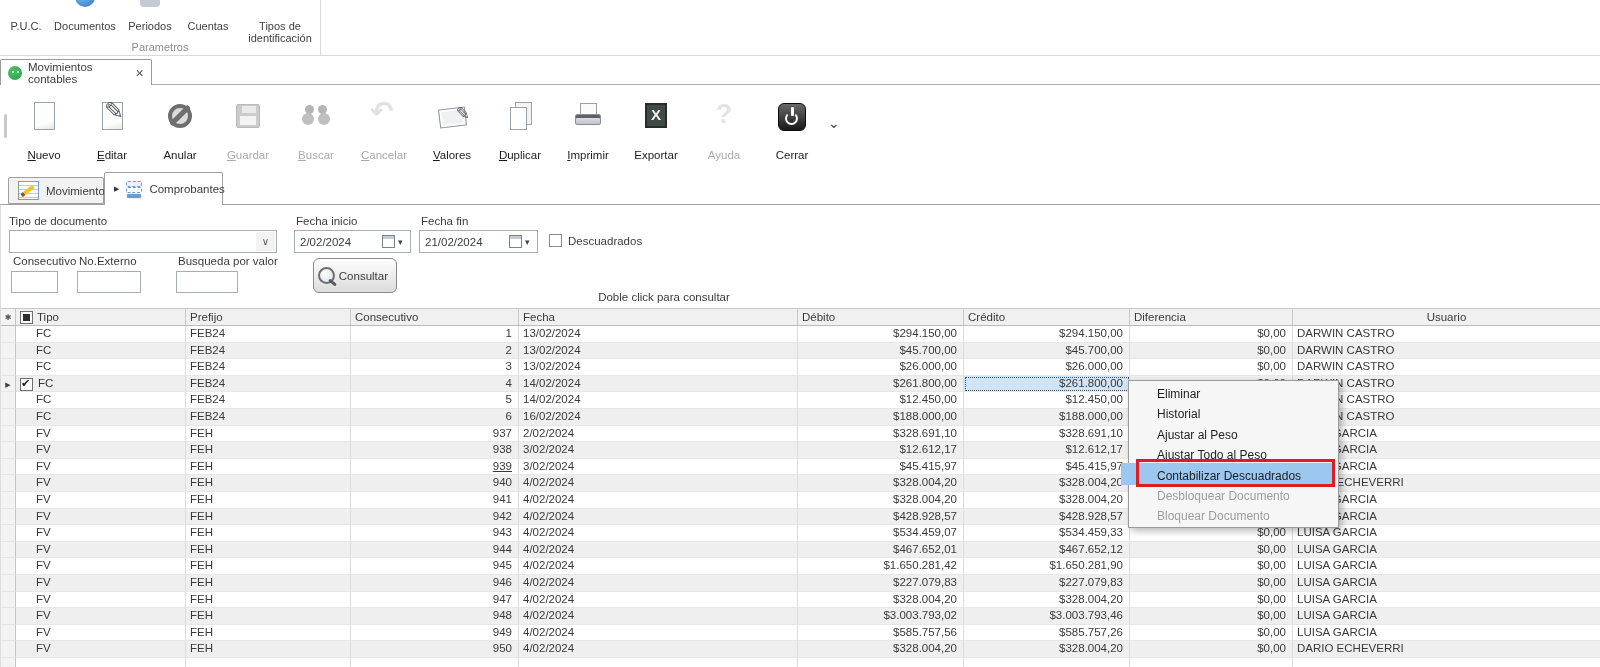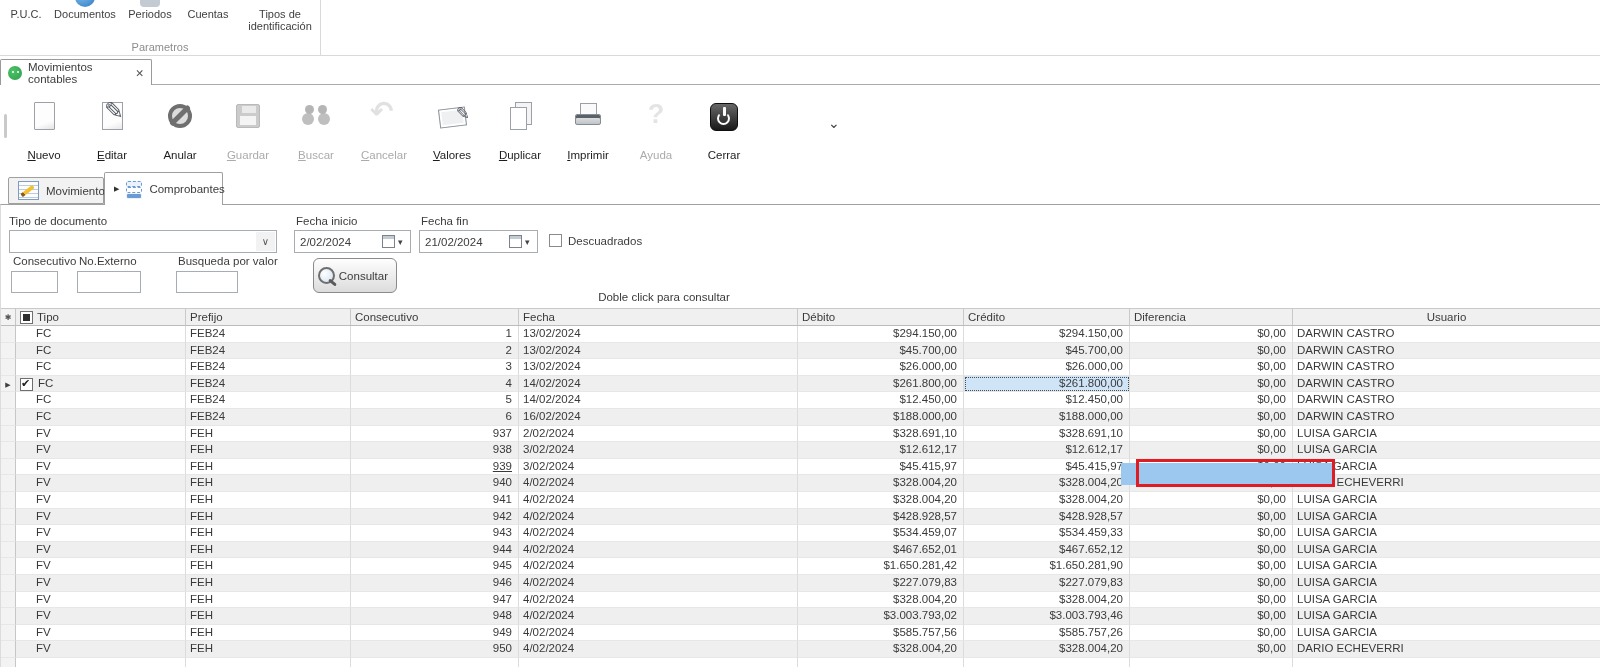--- a/index.html
+++ b/index.html
@@ -3,21 +3,21 @@
 <meta charset="utf-8">
 <title>Movimientos contables</title>
 <style>
   html,body{margin:0;padding:0;width:1600px;height:667px;overflow:hidden;background:#fff;}
   .screen{position:relative;width:1600px;height:667px;overflow:hidden;background:#fff;
           font-family:"Liberation Sans","DejaVu Sans",sans-serif;color:#3c3c3c;}
   
   .ribbon{position:absolute;left:0;top:0;width:1600px;height:56px;border-bottom:1px solid #d9d9d9;
           overflow:hidden;background:#fff;box-sizing:border-box;}
   #ribbon-items{position:absolute;left:3px;top:0;display:flex;}
-  .ritem{position:relative;padding-top:8px;text-align:center;font-size:11px;line-height:12px;color:#3f3f3f;}
+  .ritem{position:relative;padding-top:20px;text-align:center;font-size:11px;line-height:12px;color:#3f3f3f;}
   .ric{position:absolute;top:-13px;left:50%;transform:translateX(-50%);width:20px;height:20px;}
   .documents-icon{border-radius:50%;background:radial-gradient(circle at 35% 30%,#85c4f0,#2e78c2);}
   .periods-icon{background:#c4cad1;border-radius:4px;}
   .puc-gear-icon::before{content:"⚙";font-size:20px;color:#98a0a8;position:absolute;left:50%;top:-4px;transform:translateX(-50%);}
   .accounts-gear-icon::before{content:"⚙";font-size:20px;color:#4d5358;position:absolute;left:50%;top:-3px;transform:translateX(-50%);}
   .id-types-pen-icon{background:linear-gradient(90deg,#8a5a20 0 4px,#eda043 4px);width:17px;height:5px;
                      border-radius:2px;top:-9px;transform:translateX(-50%) rotate(38deg);}
   .ribbon-group{position:absolute;left:100px;top:41px;width:120px;text-align:center;font-size:11px;color:#8d8d8d;}
   .ribbon-sep{position:absolute;left:320px;top:0;width:1px;height:56px;background:#d9d9d9;}
   
@@ -211,20 +211,24 @@
           <span class="lbl"><u>V</u>alores</span>
         </div>
         <div class="tbtn">
           <div class="ico duplicate-icon"></div>
           <span class="lbl"><u>D</u>uplicar</span>
         </div>
         <div class="tbtn">
           <div class="ico printer-icon"></div>
           <span class="lbl"><u>I</u>mprimir</span>
         </div>
+        <div class="tbtn">
+          <div class="ico excel-export-icon"></div>
+          <span class="lbl">Exportar</span>
+        </div>
         <div class="tbtn disabled">
           <div class="ico help-icon"></div>
           <span class="lbl">Ayuda</span>
         </div>
         <div class="tbtn">
           <div class="ico power-icon"></div>
           <span class="lbl">Cerrar</span>
         </div>
       </div>
     <div class="tb-overflow">⌄</div>
@@ -537,15 +541,24 @@
             <div class="gc right" style="width: 166px; flex: 0 0 auto;"></div>
             <div class="gc right" style="width: 166px; flex: 0 0 auto;"></div>
             <div class="gc right" style="width: 163px; flex: 0 0 auto;"></div>
             <div class="gc" style="width: 308px; flex: 0 0 auto;"></div>
           </div>
         </div>
     </div>
   </div>
 
   <div class="ctx-hl" style="background: rgb(156, 199, 238);"></div>
+  <div class="ctx" id="ctx-menu">
+      <div class="mi">Eliminar</div>
+      <div class="mi">Historial</div>
+      <div class="mi">Ajustar al Peso</div>
+      <div class="mi">Ajustar Todo al Peso</div>
+      <div class="mi hl">Contabilizar Descuadrados</div>
+      <div class="mi disabled">Desbloquear Documento</div>
+      <div class="mi disabled">Bloquear Documento</div>
+    </div>
   <div class="ctx-red" style="border-color: rgb(223, 27, 35);"></div>
 
 </div>
 
 </body></html>

